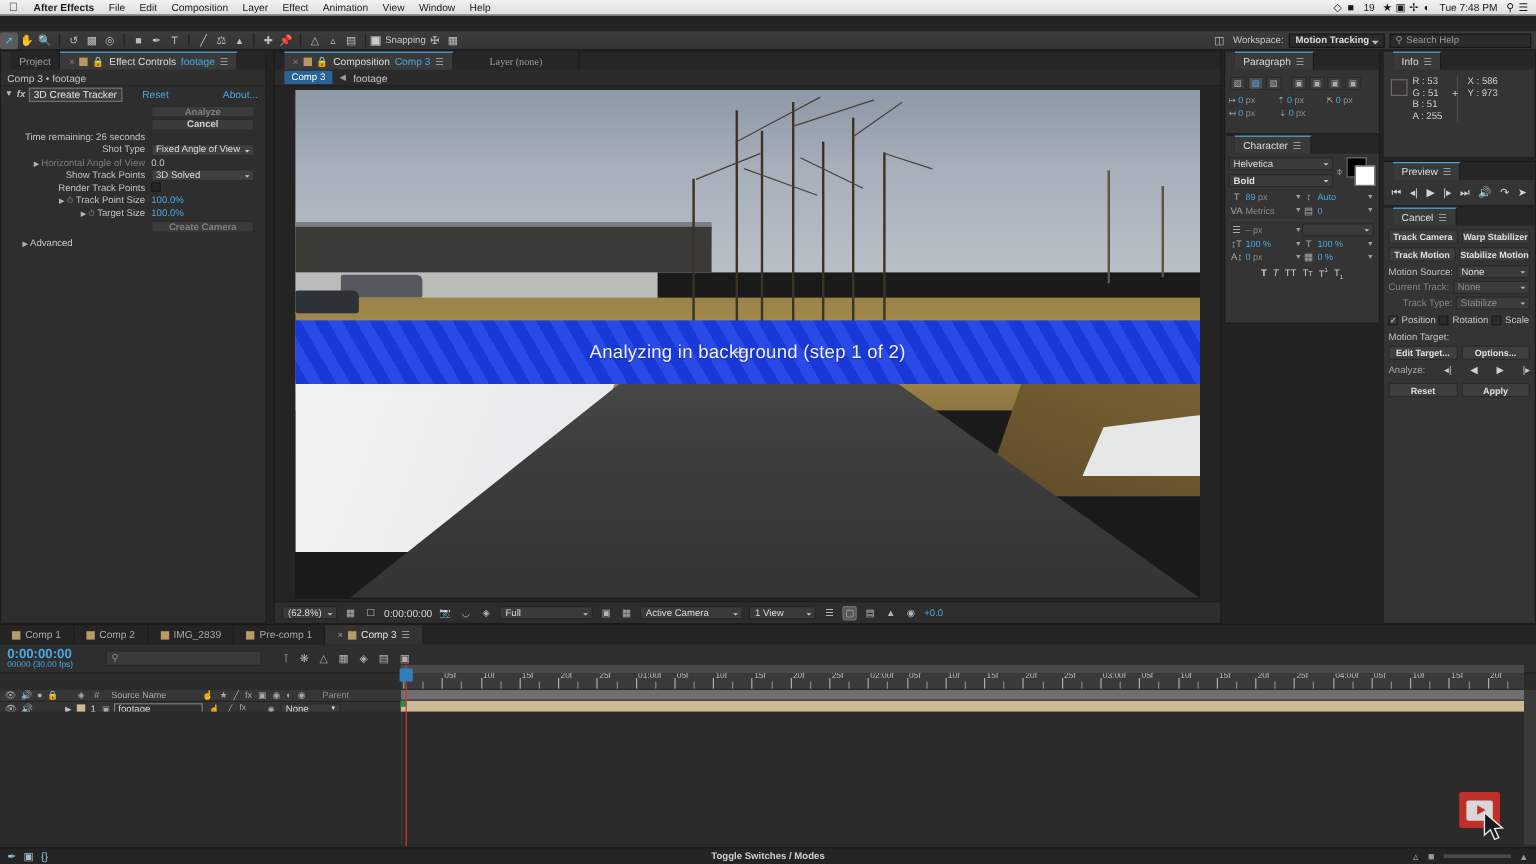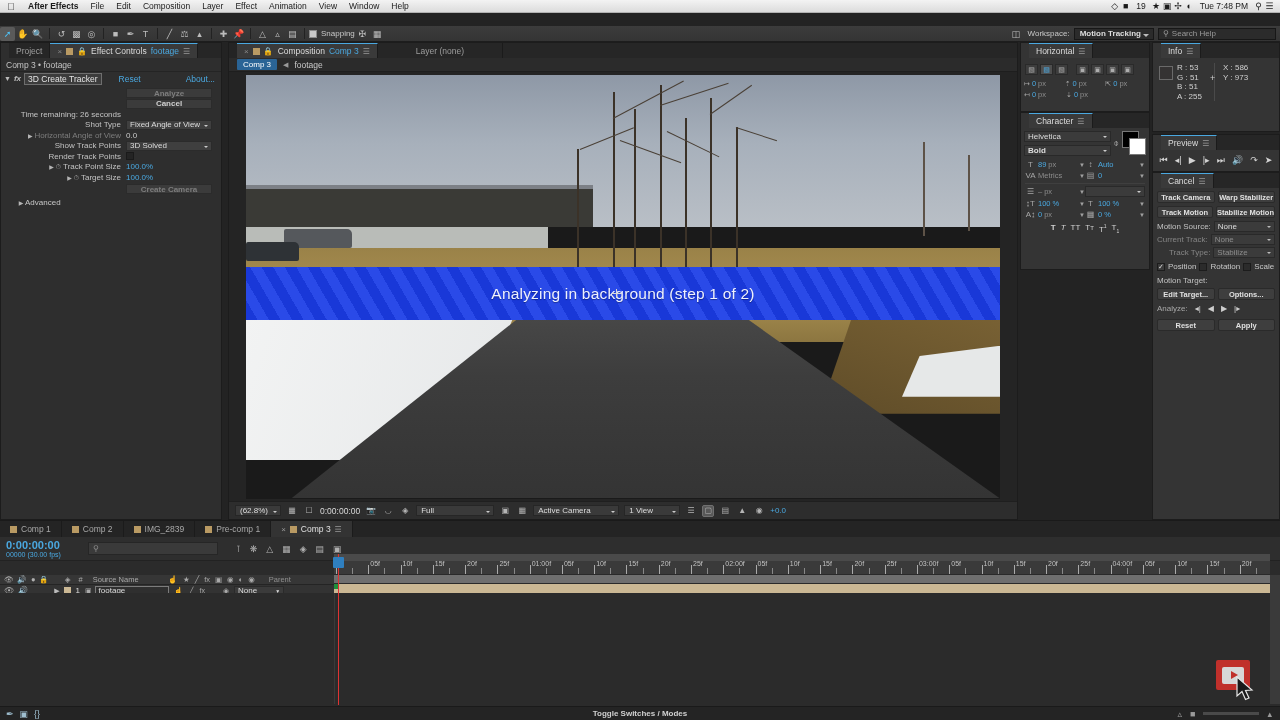--- a/index.html
+++ b/index.html
@@ -212,21 +212,21 @@
   .tk-row{display:flex;align-items:center;margin-top:2px;font-size:8px;}
   .tk-lbl{color:#c2c2c2;white-space:nowrap;}
   .tk-lbl.dim{color:#858585;}
   .tk-drop{flex:1;height:11px;background:#3b3b3b;border:1px solid #292929;margin-left:3px;
     display:flex;align-items:center;padding-left:3px;font-size:8px;color:#dedede;position:relative;}
   .tk-drop.dim{color:#8d8d8d;}
   .tk-drop:after{content:'';position:absolute;right:3px;top:4px;border:2.5px solid transparent;border-top-color:#bbb;}
   .tk-checks{display:flex;align-items:center;gap:3px;margin-top:4px;font-size:8px;}
   .tk-cb{width:8px;height:8px;background:#2b2b2b;border:1px solid #1c1c1c;display:flex;align-items:center;justify-content:center;color:#ddd;font-size:7px;}
   .tk-cb.on{background:#3b3b3b;}
-  .tk-analyze{display:flex;align-items:center;justify-content:flex-start;gap:7px;margin-top:4px;font-size:8px;color:#a9a9a9;}
+  .tk-analyze{display:flex;align-items:center;justify-content:space-between;gap:7px;margin-top:4px;font-size:8px;color:#a9a9a9;}
   .tk-analyze .nav{color:#cfcfcf;font-size:8px;}
 
   
   #timeline{ position:absolute; left:0; top:520px; width:1280px; height:200px; background:#2b2b2b; border-top:1px solid #1a1a1a;}
   .tl-tabs{height:16px;background:#242424;display:flex;align-items:flex-end;}
   .tl-tab{height:16px;padding:0 10px;display:flex;align-items:center;gap:4px;font-size:8.5px;
     color:#a8a8a8;background:#242424;border-right:1px solid #1b1b1b;white-space:nowrap;}
   .tl-tab.active{background:#333;color:#e0e0e0;}
   .tl-tab .sq{width:7px;height:7px;background:#b99a63;}
   .tl-ctrl{height:24px;background:#2e2e2e;display:flex;align-items:center;border-bottom:1px solid #222;}
@@ -436,21 +436,21 @@
   <div class="panel" id="compPanel">
     <div class="tabrow">
       <div class="tab active">
         <span class="x">×</span>
         <span class="sq"></span>
         <span class="lockico">🔒</span>
         <span>Composition</span>
         <span class="cyan">Comp 3</span>
         <span class="menuico">☰</span>
       </div>
-      <div class="tab" style="padding:0 38px;">
+      <div class="tab" style="padding:0 30px;font-family:Liberation Serif, serif;">
         <span>Layer (none)</span>
       </div>
     </div>
 
     <div class="comp-subtabs">
       <span class="comp-chip">Comp 3</span>
       <span style="color:#9a9a9a;font-size:7px;">◀</span>
       <span class="comp-chip2">footage</span>
     </div>
 
@@ -523,21 +523,21 @@
       <span class="cb-ico">▤</span>
       <span class="cb-ico">▲</span>
       <span class="cb-ico">◉</span>
       <span style="color:#4aa8e0;">+0.0</span>
     </div>
   </div>
 
   <div class="panel" id="paraPanel">
     <div class="tabrow">
       <div class="tab active">
-        <span>Horizontal</span>
+        <span>Paragraph</span>
         <span class="menuico">☰</span>
       </div>
     </div>
     <div class="p-body">
       <div class="algn-row">
         <span class="algn">▧</span>
         <span class="algn on">▧</span>
         <span class="algn">▧</span>
         <span class="algn gap">▣</span>
         <span class="algn">▣</span>

